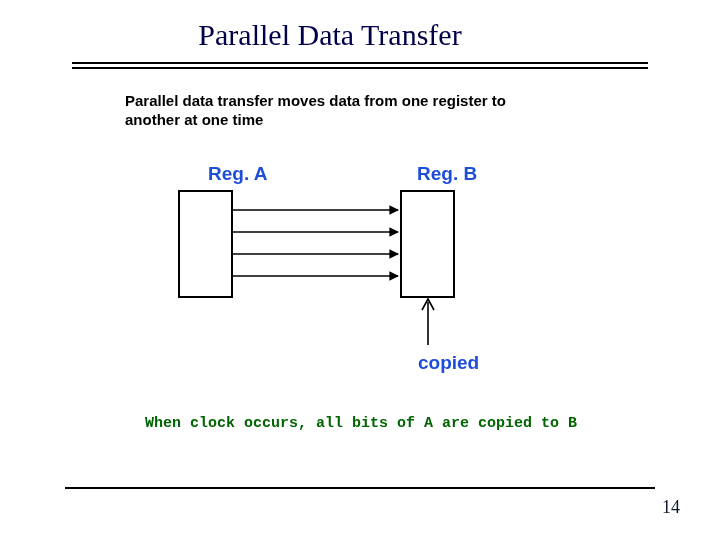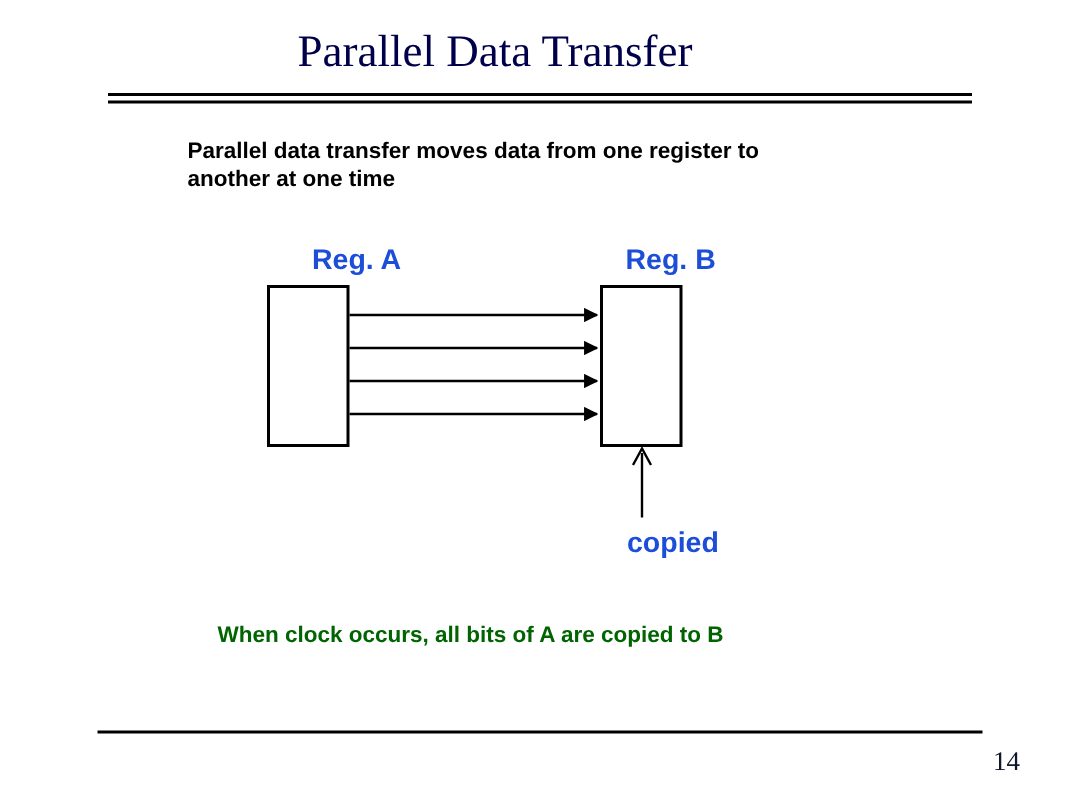--- a/index.html
+++ b/index.html
@@ -67,21 +67,21 @@
     background: #fff;
     box-sizing: border-box;
   }
   .regA { left: 178px; }
   .regB { left: 400px; }
 
   .note {
     position: absolute;
     top: 415px;
     left: 145px;
-    font-family: Liberation Sans, sans-serif;
+    font-family: Liberation Mono, monospace;
     font-weight: bold;
     font-size: 15px;
     color: #006400;
   }
 
   .footer-line {
     position: absolute;
     left: 65px;
     top: 487px;
     width: 590px;

